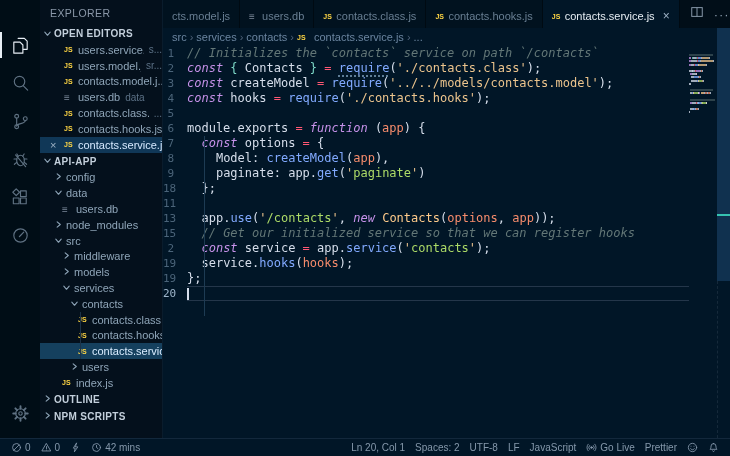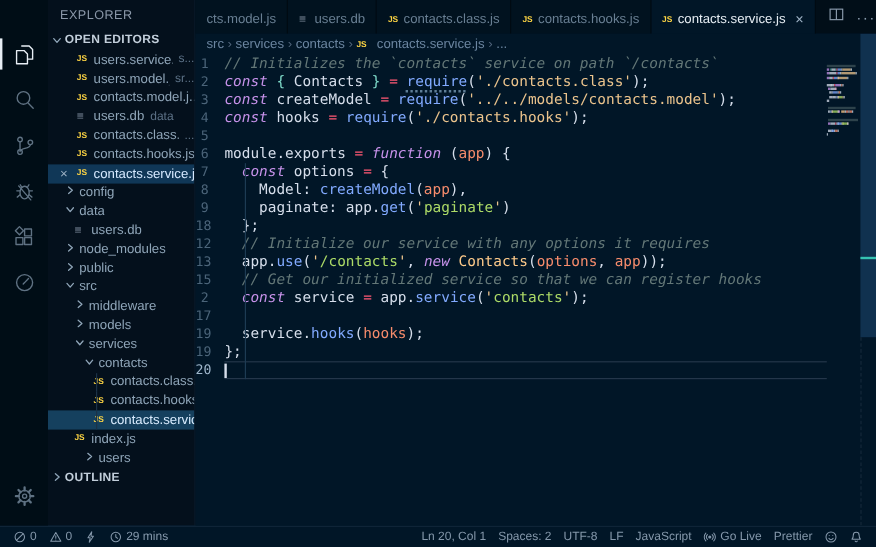--- a/index.html
+++ b/index.html
@@ -187,20 +187,28 @@
         <div class="row" style="padding-left: 10px;">
           <span class="oe-pad"></span>
           <span class="jsb">JS</span>
           <span class="lbl">contacts.hooks.js...</span>
         </div>
         <div class="row sel-open" style="padding-left: 10px;">
           <span class="oe-close">×</span>
           <span class="jsb">JS</span>
           <span class="lbl">contacts.service.j...</span>
         </div>
+        <div class="sb-header">
+          <span class="chev">
+            <svg viewBox="0 0 10 10">
+              <path d="M2 3.5 5 7 8 3.5"></path>
+            </svg>
+          </span>
+          <span>API-APP</span>
+        </div>
         <div class="row" style="padding-left: 14px;">
           <span class="chev" style="width: 12px;"><svg viewBox="0 0 10 10">
               <path d="M3.5 2 7 5 3.5 8"></path>
             </svg></span>
           <span class="lbl">config</span>
         </div>
         <div class="row" style="padding-left: 14px;">
           <span class="chev" style="width: 12px;"><svg viewBox="0 0 10 10">
               <path d="M2 3.5 5 7 8 3.5"></path>
             </svg></span>
@@ -211,26 +219,20 @@
           <span class="lbl">users.db</span>
         </div>
         <div class="row" style="padding-left: 14px;">
           <span class="chev" style="width: 12px;"><svg viewBox="0 0 10 10">
               <path d="M3.5 2 7 5 3.5 8"></path>
             </svg></span>
           <span class="lbl">node_modules</span>
         </div>
         <div class="row" style="padding-left: 14px;">
           <span class="chev" style="width: 12px;"><svg viewBox="0 0 10 10">
-              <path d="M3.5 2 7 5 3.5 8"></path>
-            </svg></span>
-          <span class="lbl">public</span>
-        </div>
-        <div class="row" style="padding-left: 14px;">
-          <span class="chev" style="width: 12px;"><svg viewBox="0 0 10 10">
               <path d="M2 3.5 5 7 8 3.5"></path>
             </svg></span>
           <span class="lbl">src</span>
         </div>
         <div class="row" style="padding-left: 22px;">
           <span class="chev" style="width: 12px;"><svg viewBox="0 0 10 10">
               <path d="M3.5 2 7 5 3.5 8"></path>
             </svg></span>
           <span class="lbl">middleware</span>
         </div>
@@ -260,37 +262,45 @@
         <div class="row" style="padding-left: 38px;">
           <span class="tguide"></span>
           <span class="jsb">JS</span>
           <span class="lbl">contacts.hooks.js</span>
         </div>
         <div class="row sel-tree" style="padding-left: 38px;">
           <span class="tguide"></span>
           <span class="jsb">JS</span>
           <span class="lbl">contacts.service.js</span>
         </div>
+        <div class="row" style="padding-left: 30px;">
+          <span class="chev" style="width: 12px;"><svg viewBox="0 0 10 10">
+              <path d="M3.5 2 7 5 3.5 8"></path>
+            </svg></span>
+          <span class="lbl">users</span>
+        </div>
         <div class="row" style="padding-left: 22px;">
           <span class="jsb">JS</span>
           <span class="lbl">index.js</span>
-        </div>
-        <div class="row" style="padding-left: 30px;">
-          <span class="chev" style="width: 12px;"><svg viewBox="0 0 10 10">
-              <path d="M3.5 2 7 5 3.5 8"></path>
-            </svg></span>
-          <span class="lbl">users</span>
         </div>
         <div class="sb-header">
           <span class="chev">
             <svg viewBox="0 0 10 10">
               <path d="M3.5 2 7 5 3.5 8"></path>
             </svg>
           </span>
           <span>OUTLINE</span>
+        </div>
+        <div class="sb-header">
+          <span class="chev">
+            <svg viewBox="0 0 10 10">
+              <path d="M3.5 2 7 5 3.5 8"></path>
+            </svg>
+          </span>
+          <span>NPM SCRIPTS</span>
         </div>
       </div>
   </div>
 
   <div class="main">
     <div class="tabbar" id="tabbar">
         <div class="tab">
           <span>cts.model.js</span>
         </div>
         <div class="tab">
@@ -376,38 +386,34 @@
           </div>
           <div class="cline">
             <span class="ln">9</span>
             <span class="ctext"><span style="color: rgb(214, 222, 235);">    </span><span style="color: rgb(214, 222, 235);">paginate</span><span style="color: rgb(214, 222, 235);">: </span><span style="color: rgb(214, 222, 235);">app</span><span style="color: rgb(214, 222, 235);">.</span><span style="color: rgb(130, 170, 255);">get</span><span style="color: rgb(214, 222, 235);">(</span><span style="color: rgb(236, 196, 141);">'</span><span style="color: rgb(173, 219, 103);">paginate</span><span style="color: rgb(236, 196, 141);">'</span><span style="color: rgb(214, 222, 235);">)</span></span>
           </div>
           <div class="cline">
             <span class="ln">18</span>
             <span class="ctext"><span style="color: rgb(214, 222, 235);">  };</span></span>
           </div>
           <div class="cline">
-            <span class="ln">12</span>
-            <span class="ctext"><span style="color: rgb(214, 222, 235);">  </span><span class="it" style="color: rgb(99, 119, 119);">// Initialize our service with any options it requires</span></span>
+            <span class="ln">11</span>
+            <span class="ctext"></span>
           </div>
           <div class="cline">
             <span class="ln">13</span>
             <span class="ctext"><span style="color: rgb(214, 222, 235);">  </span><span style="color: rgb(214, 222, 235);">app</span><span style="color: rgb(214, 222, 235);">.</span><span style="color: rgb(130, 170, 255);">use</span><span style="color: rgb(214, 222, 235);">(</span><span style="color: rgb(236, 196, 141);">'</span><span style="color: rgb(173, 219, 103);">/contacts</span><span style="color: rgb(236, 196, 141);">'</span><span style="color: rgb(214, 222, 235);">, </span><span class="it" style="color: rgb(199, 146, 234);">new</span><span style="color: rgb(214, 222, 235);"> </span><span style="color: rgb(255, 203, 139);">Contacts</span><span style="color: rgb(214, 222, 235);">(</span><span style="color: rgb(247, 140, 108);">options</span><span style="color: rgb(214, 222, 235);">, </span><span style="color: rgb(247, 140, 108);">app</span><span style="color: rgb(214, 222, 235);">));</span></span>
           </div>
           <div class="cline">
             <span class="ln">15</span>
             <span class="ctext"><span style="color: rgb(214, 222, 235);">  </span><span class="it" style="color: rgb(99, 119, 119);">// Get our initialized service so that we can register hooks</span></span>
           </div>
           <div class="cline">
             <span class="ln">2</span>
             <span class="ctext"><span style="color: rgb(214, 222, 235);">  </span><span class="it" style="color: rgb(199, 146, 234);">const</span><span style="color: rgb(214, 222, 235);"> service </span><span style="color: rgb(255, 88, 116);">=</span><span style="color: rgb(214, 222, 235);"> </span><span style="color: rgb(214, 222, 235);">app</span><span style="color: rgb(214, 222, 235);">.</span><span style="color: rgb(130, 170, 255);">service</span><span style="color: rgb(214, 222, 235);">(</span><span style="color: rgb(236, 196, 141);">'</span><span style="color: rgb(173, 219, 103);">contacts</span><span style="color: rgb(236, 196, 141);">'</span><span style="color: rgb(214, 222, 235);">);</span></span>
-          </div>
-          <div class="cline">
-            <span class="ln">17</span>
-            <span class="ctext"></span>
           </div>
           <div class="cline">
             <span class="ln">19</span>
             <span class="ctext"><span style="color: rgb(214, 222, 235);">  </span><span style="color: rgb(214, 222, 235);">service</span><span style="color: rgb(214, 222, 235);">.</span><span style="color: rgb(130, 170, 255);">hooks</span><span style="color: rgb(214, 222, 235);">(</span><span style="color: rgb(247, 140, 108);">hooks</span><span style="color: rgb(214, 222, 235);">);</span></span>
           </div>
           <div class="cline">
             <span class="ln">19</span>
             <span class="ctext"><span style="color: rgb(214, 222, 235);">};</span></span>
           </div>
           <div class="cline activeline">
@@ -471,21 +477,21 @@
           </svg>
         </span>
       </span>
       <span class="sb-item">
         <span class="ic" style="display: inline-flex;">
           <svg viewBox="0 0 14 14">
             <circle cx="7" cy="7" r="5"></circle>
             <path d="M7 4.4V7l1.9 1.4"></path>
           </svg>
         </span>
-        <span>29 mins</span>
+        <span>42 mins</span>
       </span>
       <div class="sb-right">
         <span class="sb-item">
           <span>Ln 20, Col 1</span>
         </span>
         <span class="sb-item">
           <span>Spaces: 2</span>
         </span>
         <span class="sb-item">
           <span>UTF-8</span>

